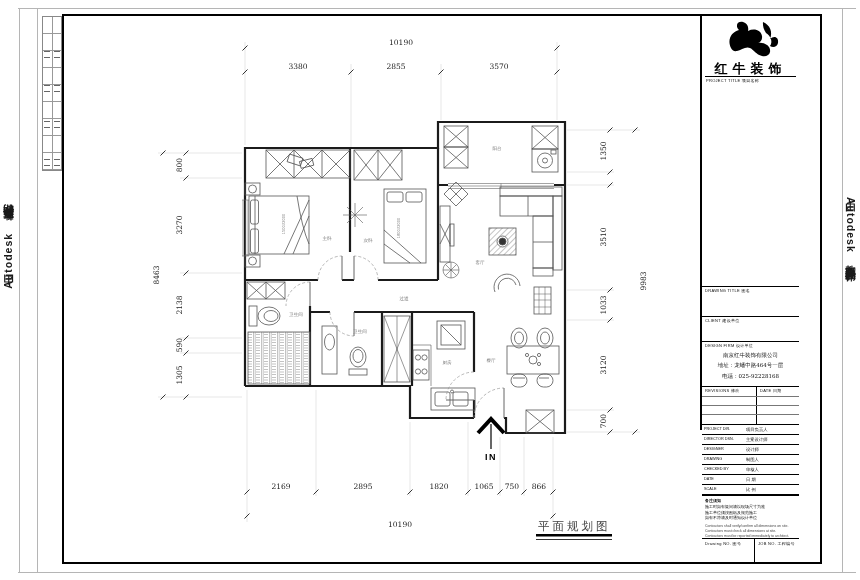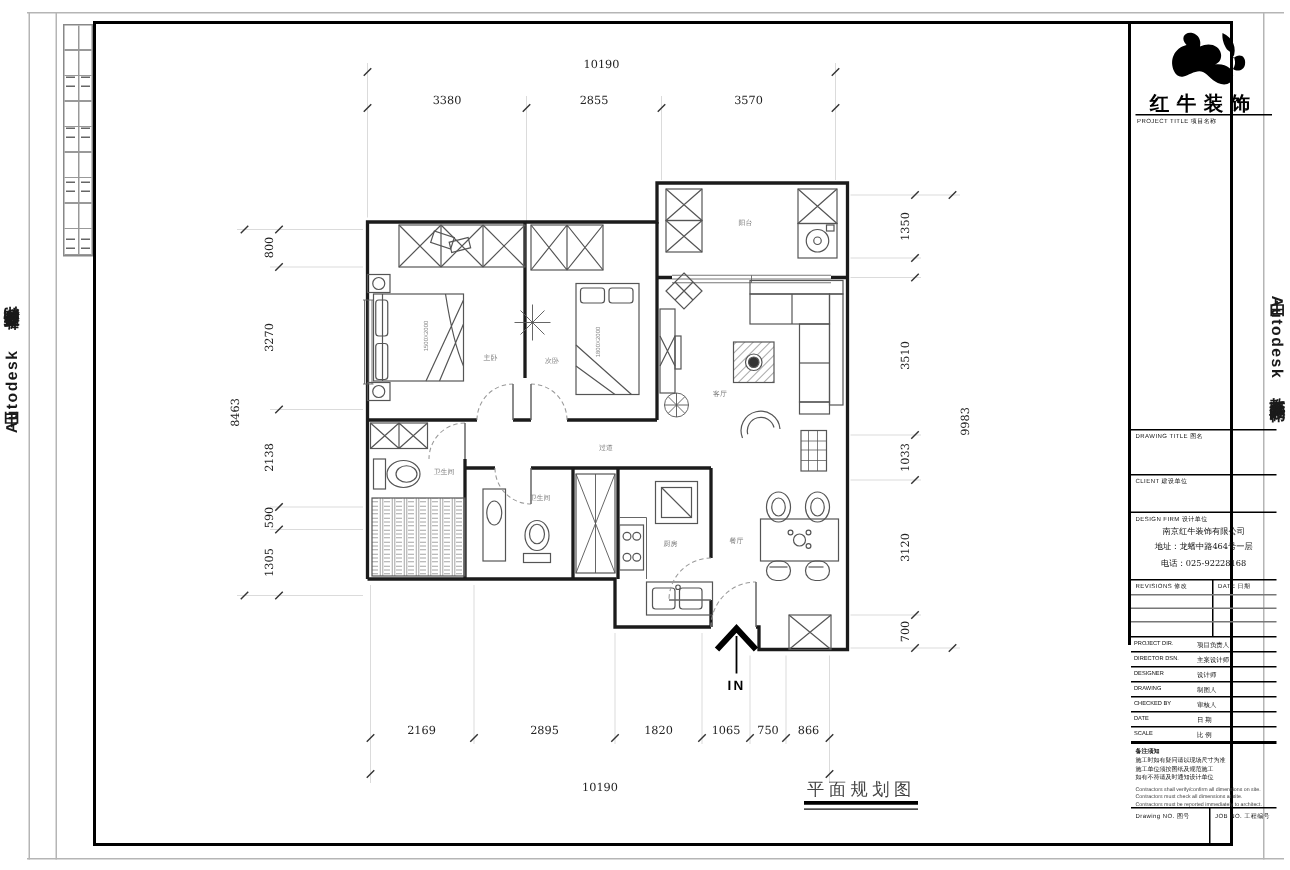--- a/index.html
+++ b/index.html
@@ -14,21 +14,21 @@
   .strip{position:absolute;left:42px;top:16px;width:20px;height:155px;border:1px solid #888;box-sizing:border-box;
      background:repeating-linear-gradient(to bottom,transparent 0 16px,#999 16px 17px);}
   .strip:before{content:"";position:absolute;left:9px;top:0;bottom:0;border-left:1px solid #999;}
   .mk{position:absolute;width:6px;height:5px;border-top:1px solid #666;border-bottom:1px solid #666;}
   
   .wm{position:absolute;writing-mode:vertical-rl;font-size:10.5px;font-weight:700;color:#1a1a1a;
       letter-spacing:1px;white-space:nowrap;}
   .wm-left{left:1px;top:222px;transform:rotate(180deg);}
   .wm-right{left:844px;top:192px;}
   
-  .tb{position:absolute;left:752px;top:14px;width:99px;height:416px;border-left:2.5px solid #000;box-sizing:border-box;}
+  .tb{position:absolute;left:700px;top:14px;width:99px;height:416px;border-left:2.5px solid #000;box-sizing:border-box;}
   .tb *{position:absolute;box-sizing:border-box;}
   .brand{top:46px;left:0;width:100%;text-align:center;font-family:"DejaVu Serif",serif;
          font-size:13px;letter-spacing:5px;color:#000;font-weight:700;}
   .rule{left:3px;right:3px;border-top:1px solid #000;}
   .t4{font-size:4px;color:#111;letter-spacing:.3px;}
   .firm{top:336px;left:0;width:100%;text-align:center;font-family:"DejaVu Serif",serif;
         font-size:5.5px;line-height:1.9;color:#111;}
   .sec{left:0;right:0;border-top:1px solid #000;}
   .row{left:0;right:0;height:10px;border-top:1px solid #000;}
   .row .en{left:2px;top:2px;font-size:3.8px;color:#111;}

